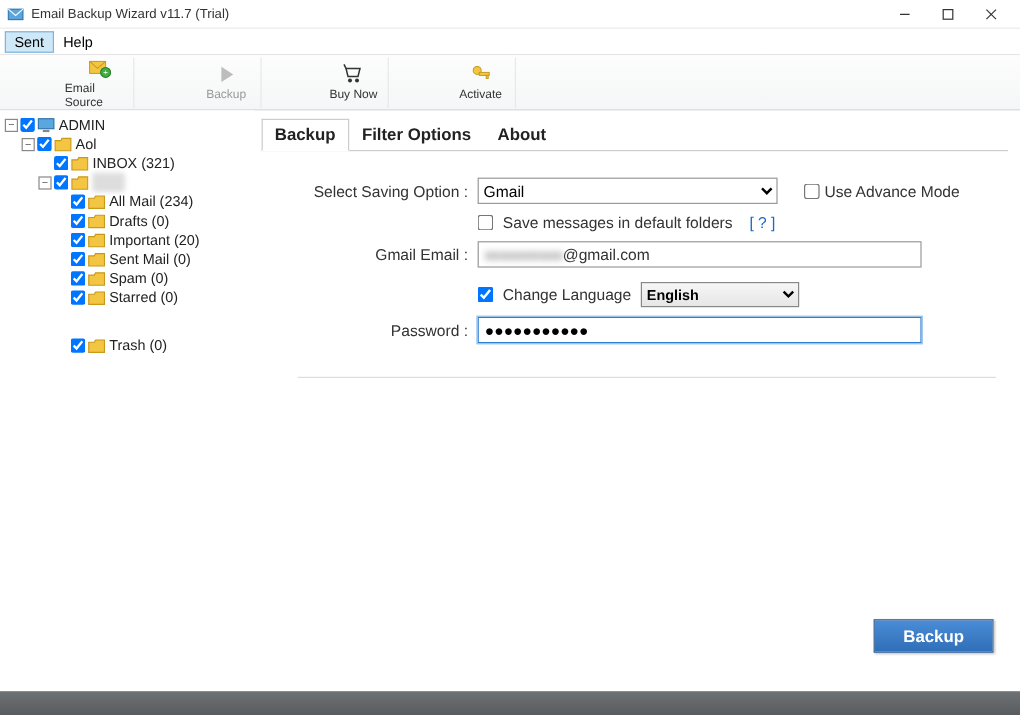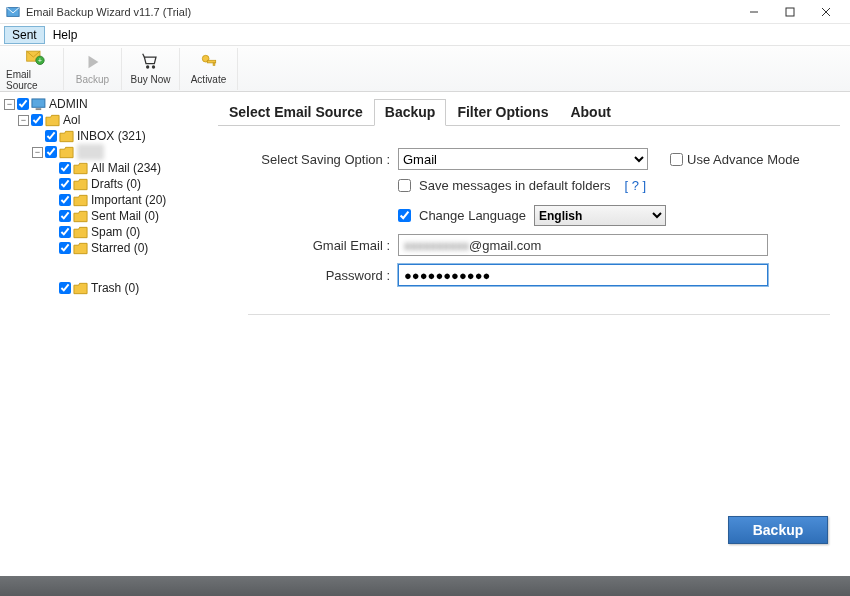--- a/index.html
+++ b/index.html
@@ -9,21 +9,21 @@
 .titlebar .app-icon { width: 14px; height: 14px; margin-right: 6px; }
 .titlebar .title { flex: 1; }
 .titlebar .win-btn { width: 36px; height: 24px; display: flex; align-items: center; justify-content: center; cursor: pointer; }
 .titlebar .win-btn svg { width: 10px; height: 10px; }
 
 .menubar { height: 22px; background: #fff; display: flex; align-items: center; font-size: 12px; padding: 0 4px; border-bottom: 1px solid #e5e5e5; }
 .menubar .menu-item { padding: 2px 8px; cursor: pointer; }
 .menubar .menu-item.active { background: #cfe8f7; border: 1px solid #7eb4d6; padding: 1px 7px; }
 
 .toolbar { height: 46px; background: linear-gradient(#fdfdfd,#f5f6f7); display: flex; align-items: center; padding: 2px 6px; border-bottom: 1px solid #d8d8d8; }
-.toolbar .tool-btn { width: 58px; height: 42px; display: flex; flex-direction: column; align-items: center; justify-content: center; font-size: 10px; color: #333; cursor: pointer; border-right: 1px solid #e8e8e8; }
+.toolbar .tool-btn { width: 58px; height: 42px; display: flex; flex-direction: column; align-items: center; justify-content: center; font-size: 10px; color: #333; cursor: pointer; border-right: 1px solid #e8e8e8; margin-left: 48px; }
 .toolbar .tool-btn.disabled { color: #999; cursor: default; }
 .toolbar .tool-btn .ticon { width: 20px; height: 20px; margin-bottom: 2px; display:flex; align-items:center; justify-content:center; }
 
 .main { display: flex; height: 484px; }
 .tree { width: 212px; background: #fff; padding: 4px 2px; font-size: 12px; color: #222; overflow: hidden; }
 .tree .node { display: flex; align-items: center; height: 16px; line-height: 16px; white-space: nowrap; }
 .tree .toggle { width: 11px; height: 11px; border: 1px solid #888; display: inline-flex; align-items: center; justify-content: center; font-size: 9px; line-height: 9px; margin-right: 2px; cursor: pointer; color:#555; }
 .tree .spacer { display:inline-block; width:11px; margin-right:2px; }
 .tree input[type=checkbox] { width:12px; height:12px; margin-right:2px; cursor:pointer; }
 .tree .ficon { width:15px; height:13px; margin-right:3px; display:inline-flex; }
@@ -248,21 +248,20 @@
               <path d="M1 3 L6 3 L7 1 L15 1 L15 12 L1 12 Z" class="fold-y"></path>
             </svg>
           </span>
           <span class="label">Trash (0)</span>
         </div>
       </div>
   </div>
 
   <div class="content">
     <div class="tabs">
-      <div class="tab">Select Email Source</div>
       <div class="tab active">Backup</div>
       <div class="tab">Filter Options</div>
       <div class="tab">About</div>
     </div>
 
     <div class="panel">
       <div class="row">
         <div class="lbl">Select Saving Option :</div>
         <div class="ctl">
           <select class="saving">
@@ -275,40 +274,40 @@
         </div>
       </div>
       <div class="row">
         <div class="lbl"></div>
         <div class="ctl">
           <input type="checkbox" class="chk" style="">
           <span>Save messages in default folders</span>
           <span class="helpq">[ ? ]</span>
         </div>
       </div>
+      <div class="row">
+        <div class="lbl">Gmail Email :</div>
+        <div class="ctl">
+          <div style="position: relative; width: 370px; height: 22px; border: 1px solid rgb(153, 153, 153); background: rgb(255, 255, 255); font-size: 13px; padding: 1px 5px; display: flex; align-items: center;">
+              <span class="blurval">xxxxxxxxxx</span>
+              <span>@gmail.com</span>
+            </div>
+        </div>
+      </div>
       <div class="row" style="margin-top:12px">
         <div class="lbl"></div>
         <div class="ctl">
           <input type="checkbox" class="chk" checked="" style="">
           <span>Change Language</span>
           <select class="lang">
             <option>English</option>
           </select>
         </div>
       </div>
       <div class="row">
-        <div class="lbl">Gmail Email :</div>
-        <div class="ctl">
-          <div style="position: relative; width: 370px; height: 22px; border: 1px solid rgb(153, 153, 153); background: rgb(255, 255, 255); font-size: 13px; padding: 1px 5px; display: flex; align-items: center;">
-              <span class="blurval">xxxxxxxxxx</span>
-              <span>@gmail.com</span>
-            </div>
-        </div>
-      </div>
-      <div class="row">
         <div class="lbl">Password :</div>
         <div class="ctl">
           <input class="txt focus" value="●●●●●●●●●●●" style="">
         </div>
       </div>
       <div class="divider"></div>
     </div>
 
     <button class="backup-btn">Backup</button>
   </div>

